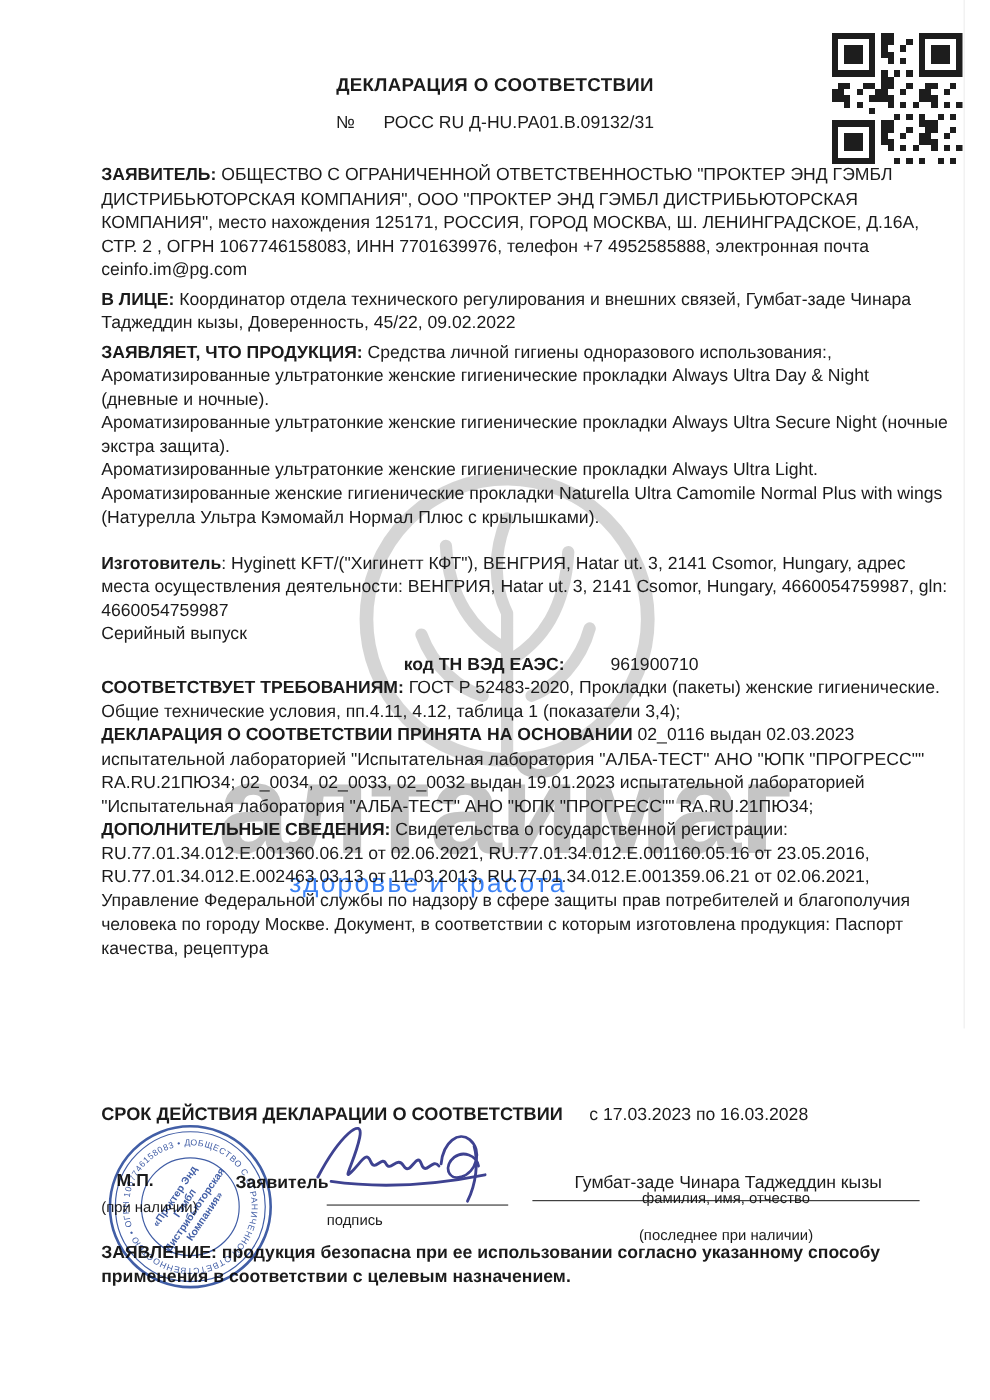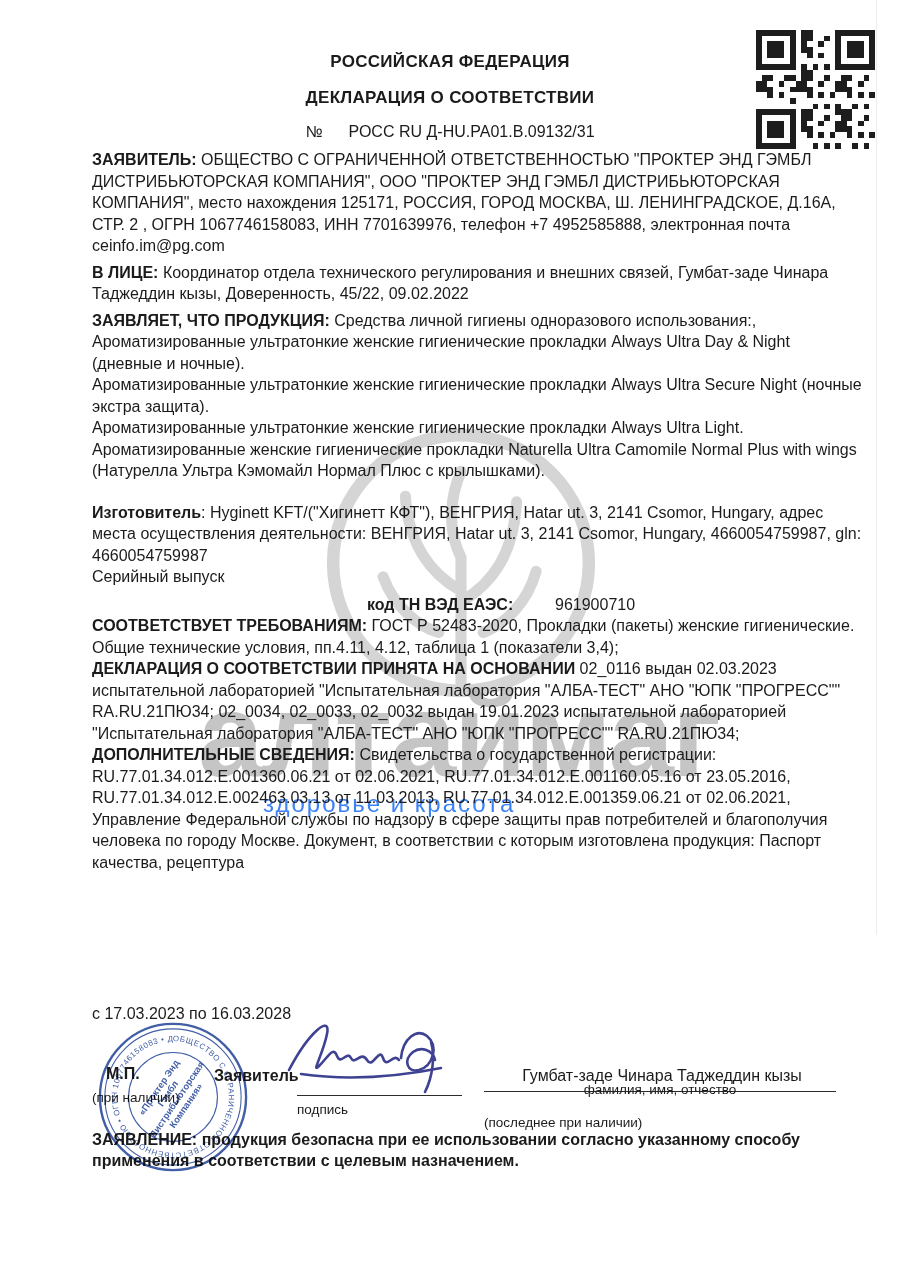--- a/index.html
+++ b/index.html
@@ -36,21 +36,21 @@
   .validity .vl{font-weight:bold;font-size:16.5px;}
   .sigzone{position:relative;height:96px;}
   .mp{position:absolute;left:14px;top:38px;font-weight:bold;}
   .mp-note{position:absolute;left:0px;top:62px;font-size:13.5px;}
   .app-label{position:absolute;left:122px;top:40px;font-weight:bold;}
   .sig-line{position:absolute;left:205px;top:70px;width:165px;border-bottom:1.6px solid #2c2c2c;}
   .sig-cap{position:absolute;left:205px;top:74px;width:165px;text-align:left;font-size:13.5px;}
   .fio{position:absolute;left:400px;top:40px;width:340px;text-align:center;}
   .fio-line{position:absolute;left:392px;top:66px;width:352px;border-bottom:1.6px solid #2c2c2c;}
   .fio-cap1{position:absolute;left:392px;top:54px;width:352px;text-align:center;font-size:13.5px;}
-  .fio-cap2{position:absolute;left:392px;top:87px;width:352px;text-align:left;font-size:13.5px;}
+  .fio-cap2{position:absolute;left:392px;top:87px;width:352px;text-align:center;font-size:13.5px;}
   .statement{margin-top:8px;font-weight:bold;}
   
   .stamp{position:absolute;z-index:2;left:94px;top:1018px;width:158px;height:158px;
          mix-blend-mode:multiply;opacity:.92;}
   .signature{position:absolute;z-index:2;left:283px;top:1008px;width:190px;height:88px;
              mix-blend-mode:multiply;}
 </style>
 </head>
 <body>
 
@@ -254,21 +254,20 @@
         <rect x="20" y="18" width="1" height="1"></rect>
         <rect x="10" y="20" width="1" height="1"></rect>
         <rect x="12" y="20" width="1" height="1"></rect>
         <rect x="14" y="20" width="1" height="1"></rect>
         <rect x="17" y="20" width="1" height="1"></rect>
         <rect x="19" y="20" width="1" height="1"></rect>
       </svg>
   </div>
 
   <div class="doc-header">
-    <div class="t1">РОССИЙСКАЯ ФЕДЕРАЦИЯ</div>
     <div class="t2">ДЕКЛАРАЦИЯ О СООТВЕТСТВИИ</div>
     <div class="doc-number">
       <span>№</span>
       <span>РОСС RU Д-HU.РА01.В.09132/31</span>
     </div>
   </div>
 
   <div class="content">
 
     <p><b class="lbl">ЗАЯВИТЕЛЬ:</b>
@@ -304,20 +303,21 @@
 
     <p><b class="lbl">ДЕКЛАРАЦИЯ О СООТВЕТСТВИИ ПРИНЯТА НА ОСНОВАНИИ</b>
        <span>02_0116  выдан 02.03.2023 испытательной лабораторией "Испытательная лаборатория "АЛБА-ТЕСТ" АНО "ЮПК "ПРОГРЕСС"" RA.RU.21ПЮ34; 02_0034, 02_0033, 02_0032  выдан 19.01.2023  испытательной лабораторией "Испытательная лаборатория "АЛБА-ТЕСТ" АНО "ЮПК "ПРОГРЕСС"" RA.RU.21ПЮ34;</span></p>
 
     <p><b class="lbl">ДОПОЛНИТЕЛЬНЫЕ СВЕДЕНИЯ:</b>
        <span>Свидетельства о государственной регистрации: RU.77.01.34.012.E.001360.06.21  от 02.06.2021, RU.77.01.34.012.E.001160.05.16 от  23.05.2016, RU.77.01.34.012.E.002463.03.13 от  11.03.2013, RU.77.01.34.012.E.001359.06.21 от  02.06.2021, Управление Федеральной службы по надзору в сфере защиты прав потребителей и благополучия человека по городу Москве. Документ, в соответствии с которым изготовлена продукция: Паспорт качества, рецептура</span></p>
   </div>
 
   <div class="bottom">
     <div class="validity">
+      <span class="vl">СРОК ДЕЙСТВИЯ ДЕКЛАРАЦИИ О СООТВЕТСТВИИ</span>
       <span>с 17.03.2023 по 16.03.2028</span>
     </div>
 
     <div class="sigzone">
       <span class="mp">М.П.</span>
       <span class="mp-note">(при наличии)</span>
       <span class="app-label">Заявитель</span>
       <div class="sig-line"></div>
       <div class="sig-cap">подпись</div>
       <div class="fio">Гумбат-заде  Чинара Таджеддин кызы</div>

